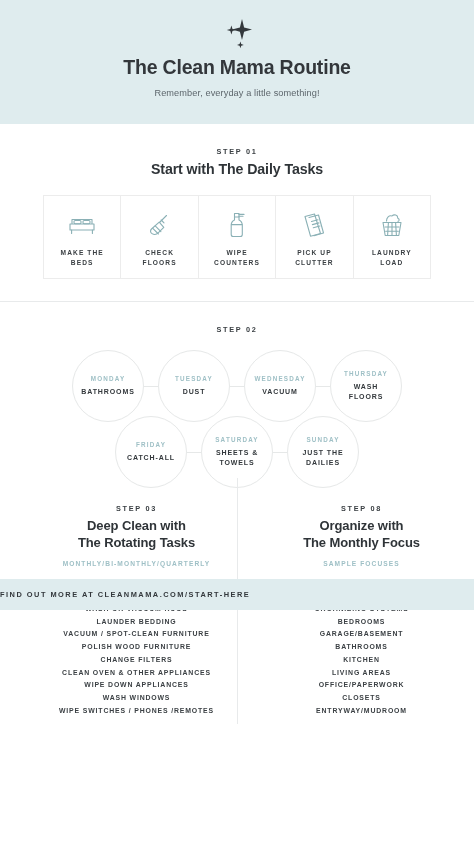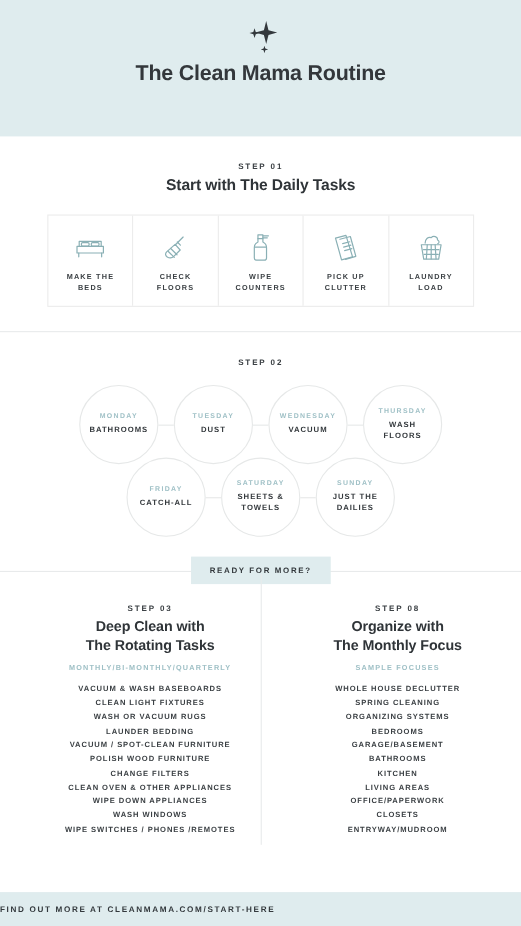--- a/index.html
+++ b/index.html
@@ -10,21 +10,21 @@
   body {
     width: 474px;
     height: 842px;
     font-family: "Liberation Sans", sans-serif;
     color: #3b4044;
     overflow: hidden;
   }
   .page {
     position: relative;
     width: 474px;
-    height: 842px;
+    height: 610px;
     background: #ffffff;
   }
 
   
   .header {
     background: #dfecee;
     height: 124px;
     box-sizing: border-box;
     padding-top: 14px;
     text-align: center;
@@ -253,20 +253,21 @@
 
   <div class="header">
     <div class="sparkle-wrap">
       <svg width="38" height="34" viewBox="0 0 38 34">
         <path d="M24 2 L26.1 10.4 L34 12.6 L26.1 14.8 L24 23 L21.9 14.8 L14 12.6 L21.9 10.4 Z" fill="#33383c"></path>
         <path d="M13.4 8.6 L14.5 12.1 L18 13.1 L14.5 14.1 L13.4 17.6 L12.3 14.1 L8.8 13.1 L12.3 12.1 Z" fill="#33383c"></path>
         <path d="M22.4 24.5 L23.2 27.1 L25.8 27.9 L23.2 28.7 L22.4 31.3 L21.6 28.7 L19 27.9 L21.6 27.1 Z" fill="#33383c"></path>
       </svg>
     </div>
     <div class="main-title">The Clean Mama Routine</div>
+    <div class="subtitle">Remember, everyday a little something!</div>
   </div>
 
   <div class="section" style="padding-top:23px;">
     <div class="step-label">STEP 01</div>
     <div class="step-title">Start with The Daily Tasks</div>
 
     <div class="cards">
 
       <div class="card">
         <div class="card-icon">
@@ -379,24 +380,20 @@
         </div>
         <div class="connector"></div>
         <div class="circle">
           <div class="circle-day">SUNDAY</div>
           <div class="circle-task">JUST THE<br>DAILIES</div>
         </div>
       </div>
     </div>
   </div>
 
-  <div class="ready-zone">
-    <div class="ready-line"></div>
-    <div class="ready-badge">READY FOR MORE?</div>
-  </div>
 
   <div class="two-col">
     <div class="vline"></div>
 
     <div class="col">
       <div class="step-label">STEP 03</div>
       <div class="step-title">Deep Clean with<br>The Rotating Tasks</div>
       <div class="col-sub">MONTHLY/BI-MONTHLY/QUARTERLY</div>
       <div class="col-list">
         <div>VACUUM &amp; WASH BASEBOARDS</div>

